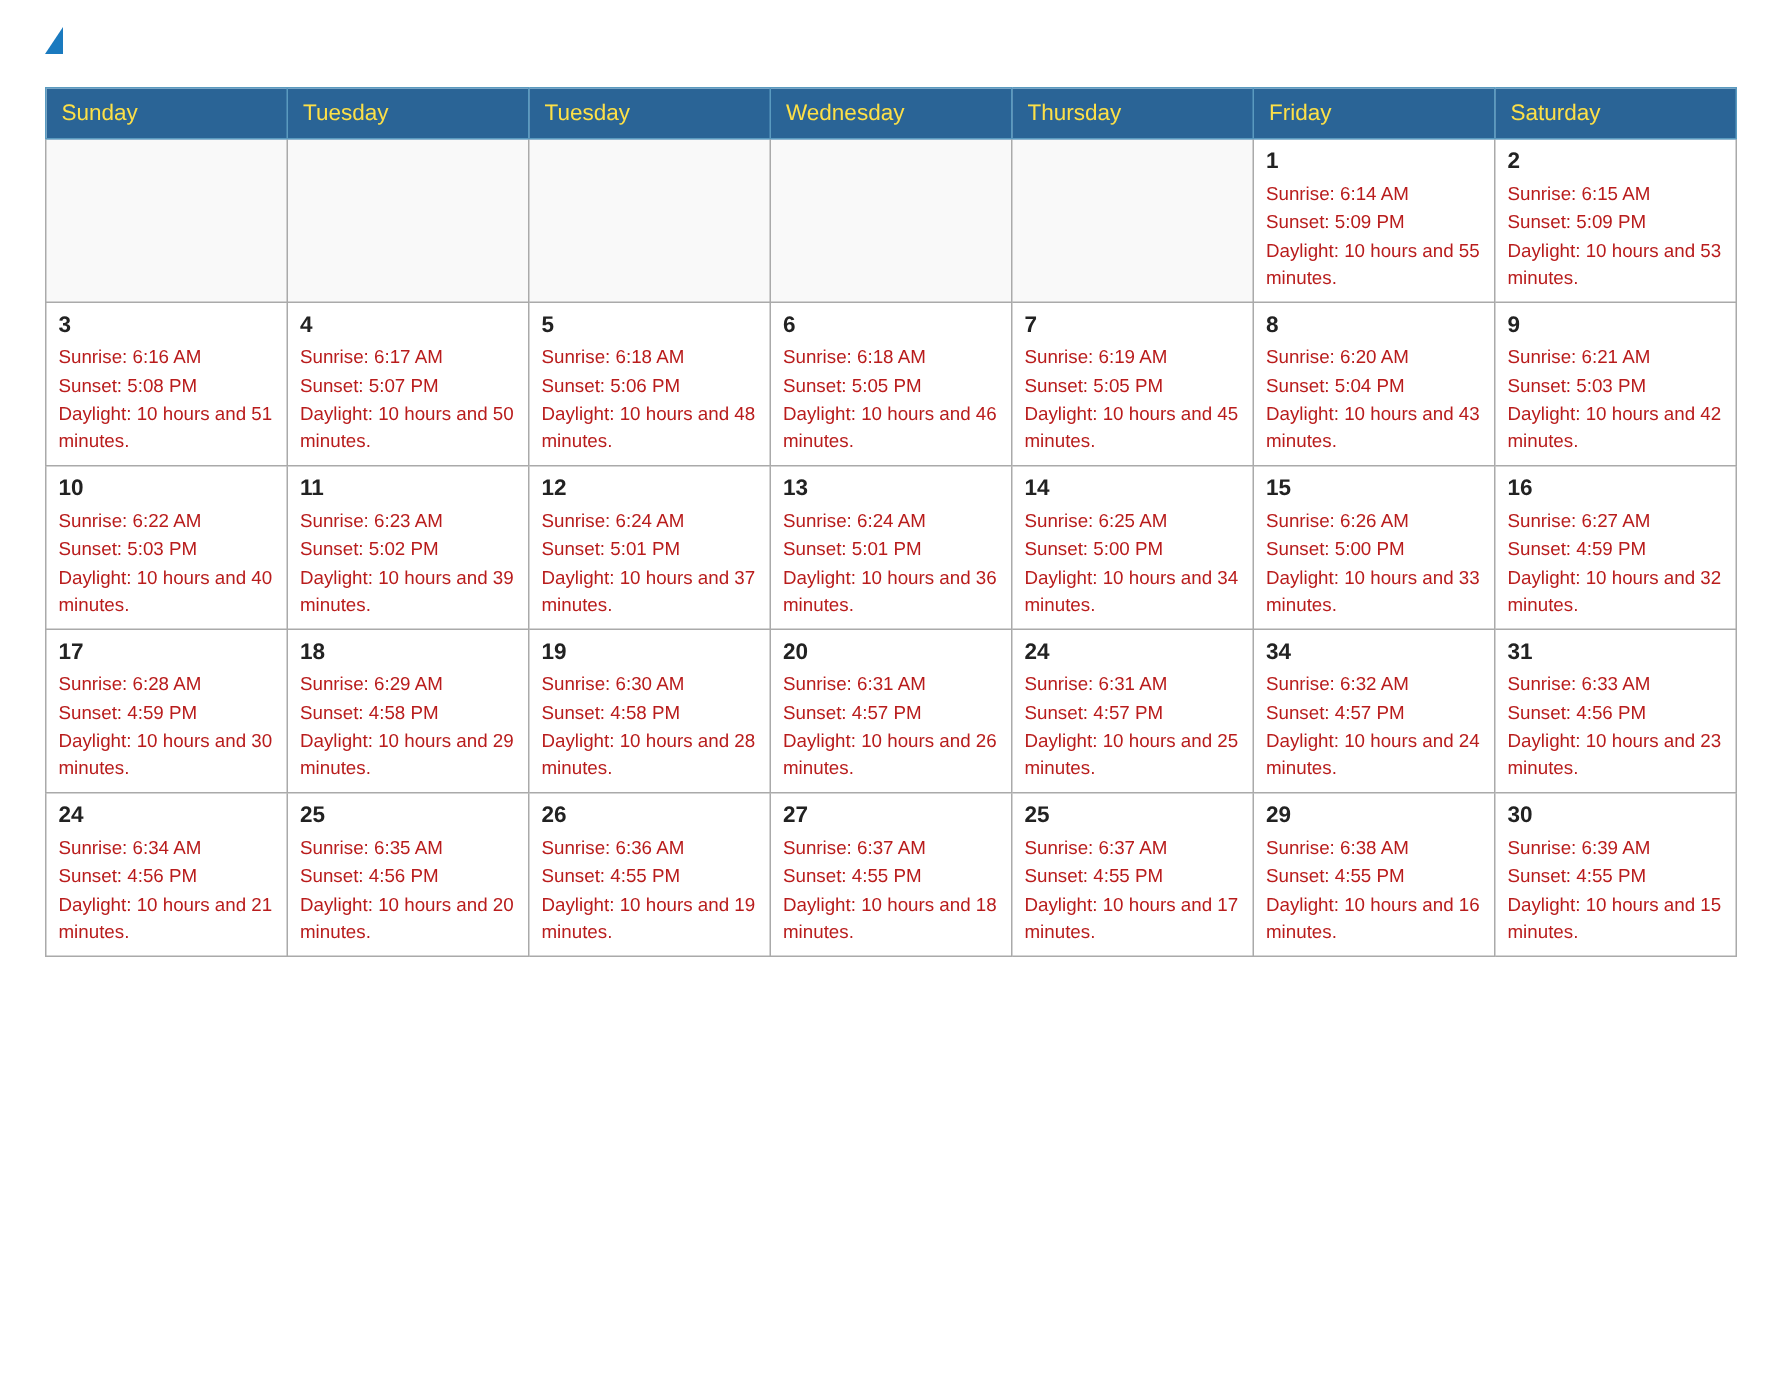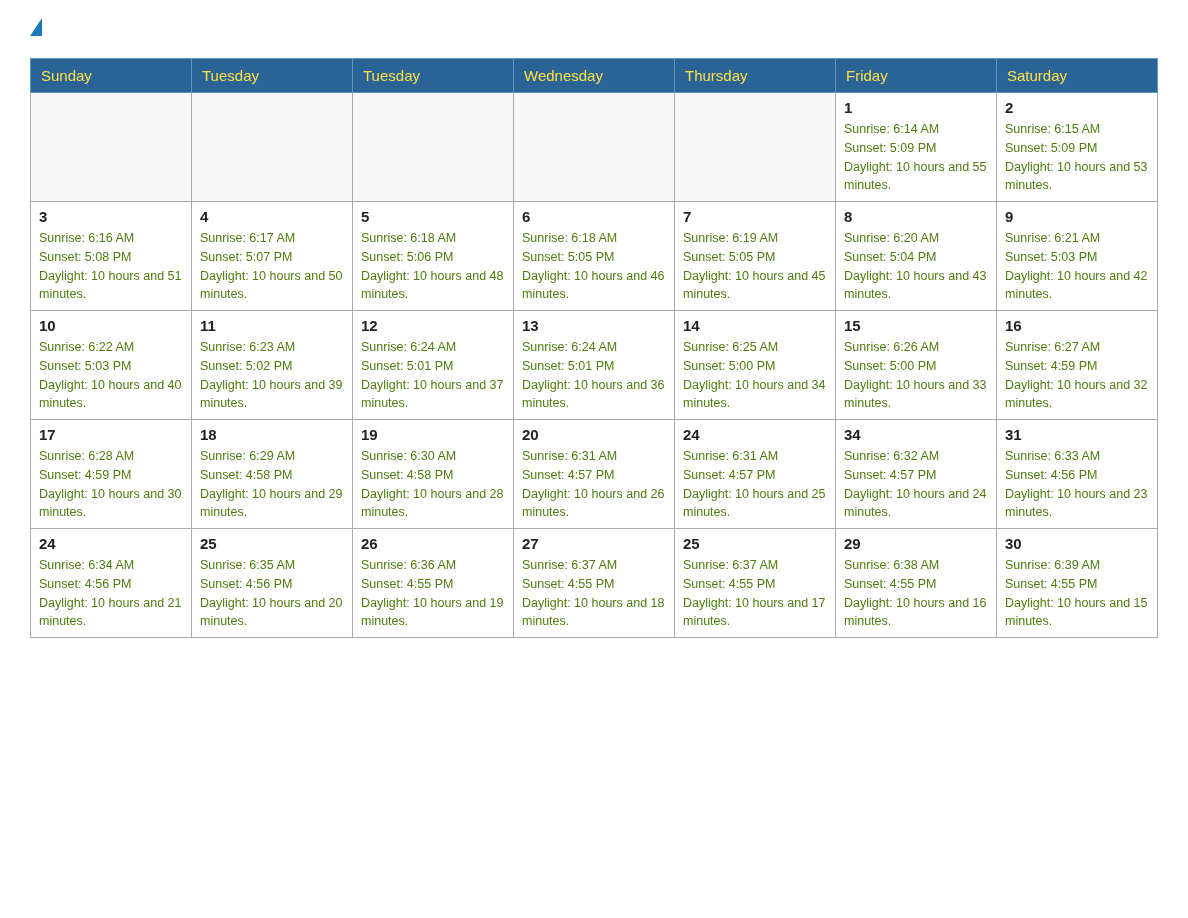--- a/index.html
+++ b/index.html
@@ -102,21 +102,21 @@
     .day-number {
       font-size: 15px;
       font-weight: bold;
       color: #222;
       display: block;
       margin-bottom: 4px;
     }
 
     .day-info {
       font-size: 12.5px;
-      color: #4d7c0f;
+      color: #b91c1c;
       line-height: 1.5;
     }
 
     .calendar tbody tr:first-child td {
       min-height: 100px;
     }
   </style>
 </head>
 <body>
 

